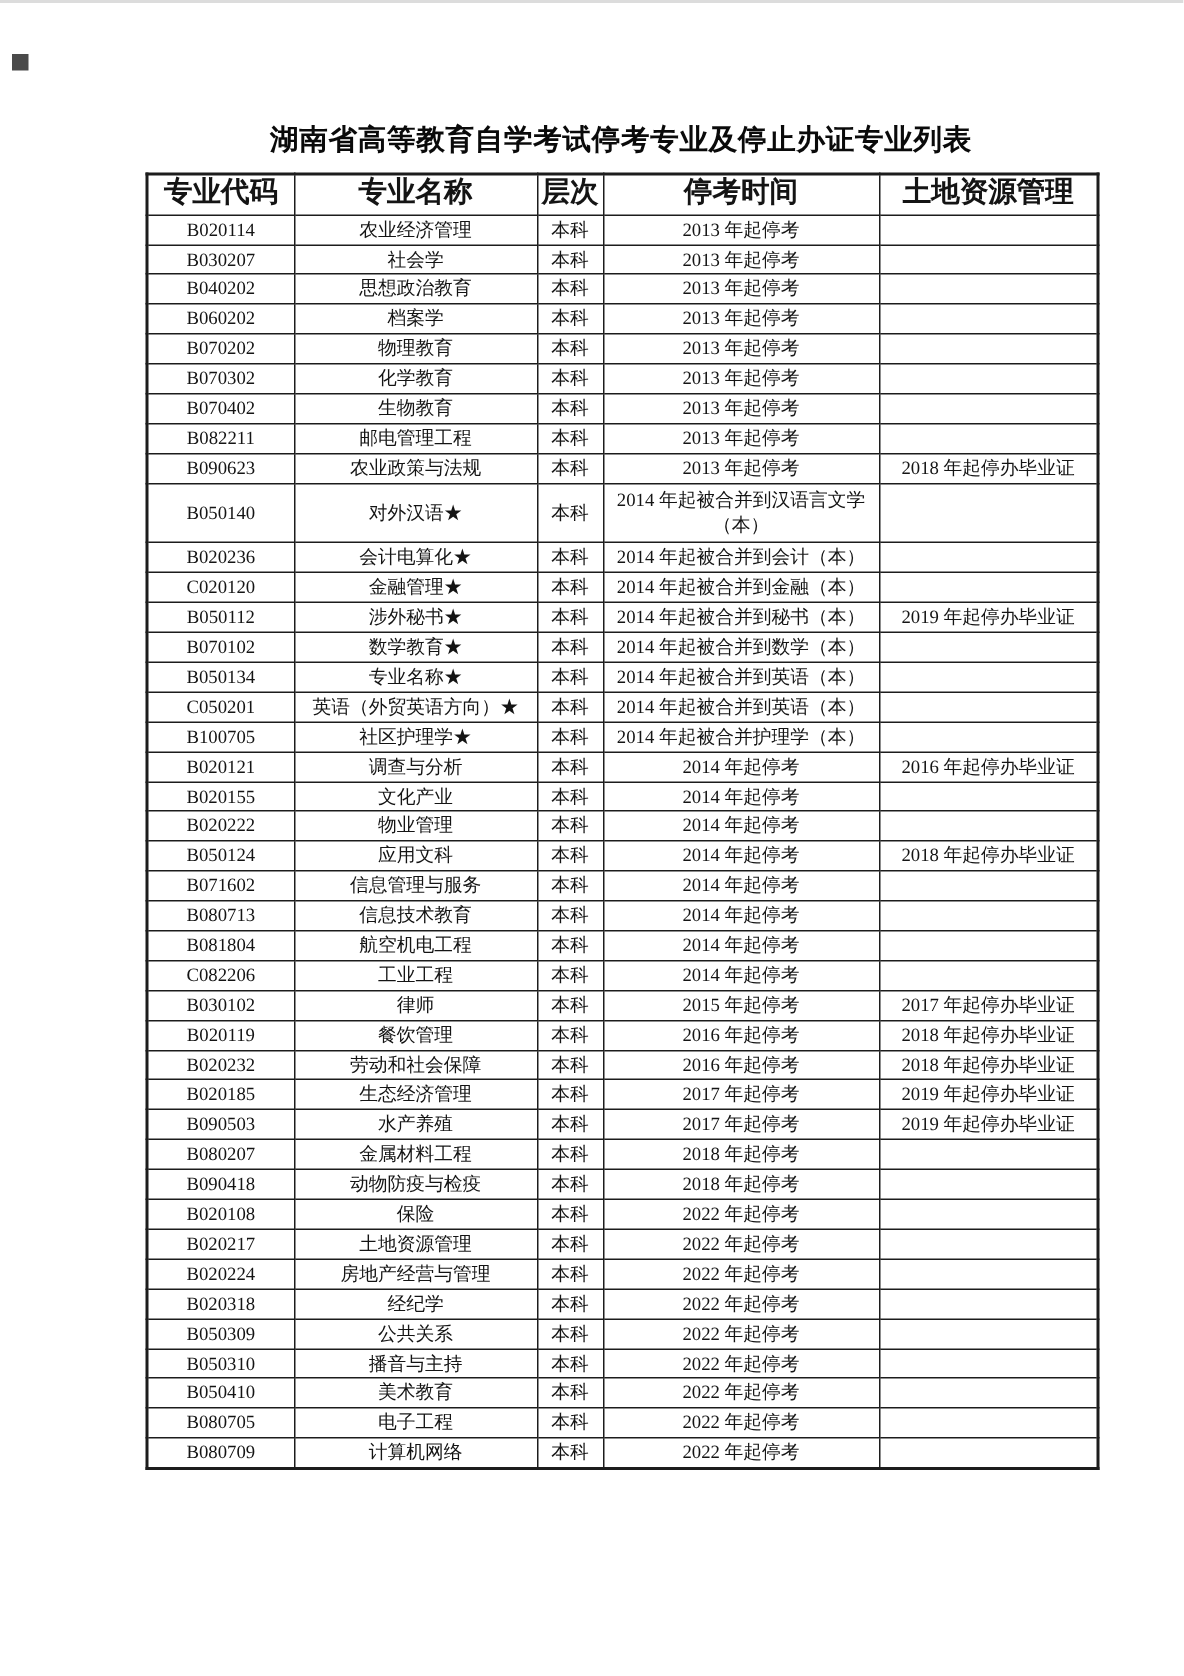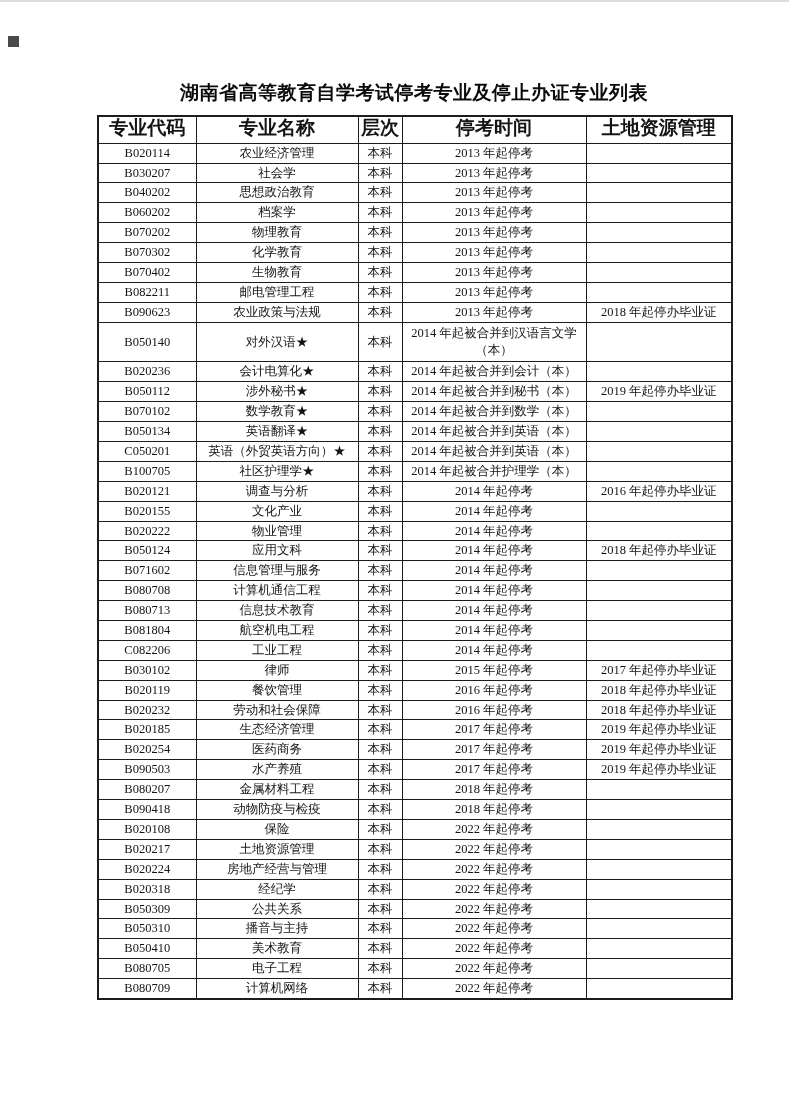--- a/index.html
+++ b/index.html
@@ -172,36 +172,43 @@
           <td class="cell-stop-cert"></td>
         </tr>
         <tr>
           <td class="cell-code">B020236</td>
           <td class="cell-name">会计电算化★</td>
           <td class="cell-level">本科</td>
           <td class="cell-stop-exam">2014 年起被合并到会计（本）</td>
           <td class="cell-stop-cert"></td>
         </tr>
         <tr>
+          <td class="cell-code">C020120</td>
+          <td class="cell-name">金融管理★</td>
+          <td class="cell-level">本科</td>
+          <td class="cell-stop-exam">2014 年起被合并到金融（本）</td>
+          <td class="cell-stop-cert"></td>
+        </tr>
+        <tr>
           <td class="cell-code">B050112</td>
           <td class="cell-name">涉外秘书★</td>
           <td class="cell-level">本科</td>
           <td class="cell-stop-exam">2014 年起被合并到秘书（本）</td>
           <td class="cell-stop-cert">2019 年起停办毕业证</td>
         </tr>
         <tr>
           <td class="cell-code">B070102</td>
           <td class="cell-name">数学教育★</td>
           <td class="cell-level">本科</td>
           <td class="cell-stop-exam">2014 年起被合并到数学（本）</td>
           <td class="cell-stop-cert"></td>
         </tr>
         <tr>
           <td class="cell-code">B050134</td>
-          <td class="cell-name">英语翻译★</td>
+          <td class="cell-name">专业名称★</td>
           <td class="cell-level">本科</td>
           <td class="cell-stop-exam">2014 年起被合并到英语（本）</td>
           <td class="cell-stop-cert"></td>
         </tr>
         <tr>
           <td class="cell-code">C050201</td>
           <td class="cell-name">英语（外贸英语方向）★</td>
           <td class="cell-level">本科</td>
           <td class="cell-stop-exam">2014 年起被合并到英语（本）</td>
           <td class="cell-stop-cert"></td>
@@ -242,27 +249,20 @@
           <td class="cell-stop-cert">2018 年起停办毕业证</td>
         </tr>
         <tr>
           <td class="cell-code">B071602</td>
           <td class="cell-name">信息管理与服务</td>
           <td class="cell-level">本科</td>
           <td class="cell-stop-exam">2014 年起停考</td>
           <td class="cell-stop-cert"></td>
         </tr>
         <tr>
-          <td class="cell-code">B080708</td>
-          <td class="cell-name">计算机通信工程</td>
-          <td class="cell-level">本科</td>
-          <td class="cell-stop-exam">2014 年起停考</td>
-          <td class="cell-stop-cert"></td>
-        </tr>
-        <tr>
           <td class="cell-code">B080713</td>
           <td class="cell-name">信息技术教育</td>
           <td class="cell-level">本科</td>
           <td class="cell-stop-exam">2014 年起停考</td>
           <td class="cell-stop-cert"></td>
         </tr>
         <tr>
           <td class="cell-code">B081804</td>
           <td class="cell-name">航空机电工程</td>
           <td class="cell-level">本科</td>
@@ -293,27 +293,20 @@
         <tr>
           <td class="cell-code">B020232</td>
           <td class="cell-name">劳动和社会保障</td>
           <td class="cell-level">本科</td>
           <td class="cell-stop-exam">2016 年起停考</td>
           <td class="cell-stop-cert">2018 年起停办毕业证</td>
         </tr>
         <tr>
           <td class="cell-code">B020185</td>
           <td class="cell-name">生态经济管理</td>
-          <td class="cell-level">本科</td>
-          <td class="cell-stop-exam">2017 年起停考</td>
-          <td class="cell-stop-cert">2019 年起停办毕业证</td>
-        </tr>
-        <tr>
-          <td class="cell-code">B020254</td>
-          <td class="cell-name">医药商务</td>
           <td class="cell-level">本科</td>
           <td class="cell-stop-exam">2017 年起停考</td>
           <td class="cell-stop-cert">2019 年起停办毕业证</td>
         </tr>
         <tr>
           <td class="cell-code">B090503</td>
           <td class="cell-name">水产养殖</td>
           <td class="cell-level">本科</td>
           <td class="cell-stop-exam">2017 年起停考</td>
           <td class="cell-stop-cert">2019 年起停办毕业证</td>

